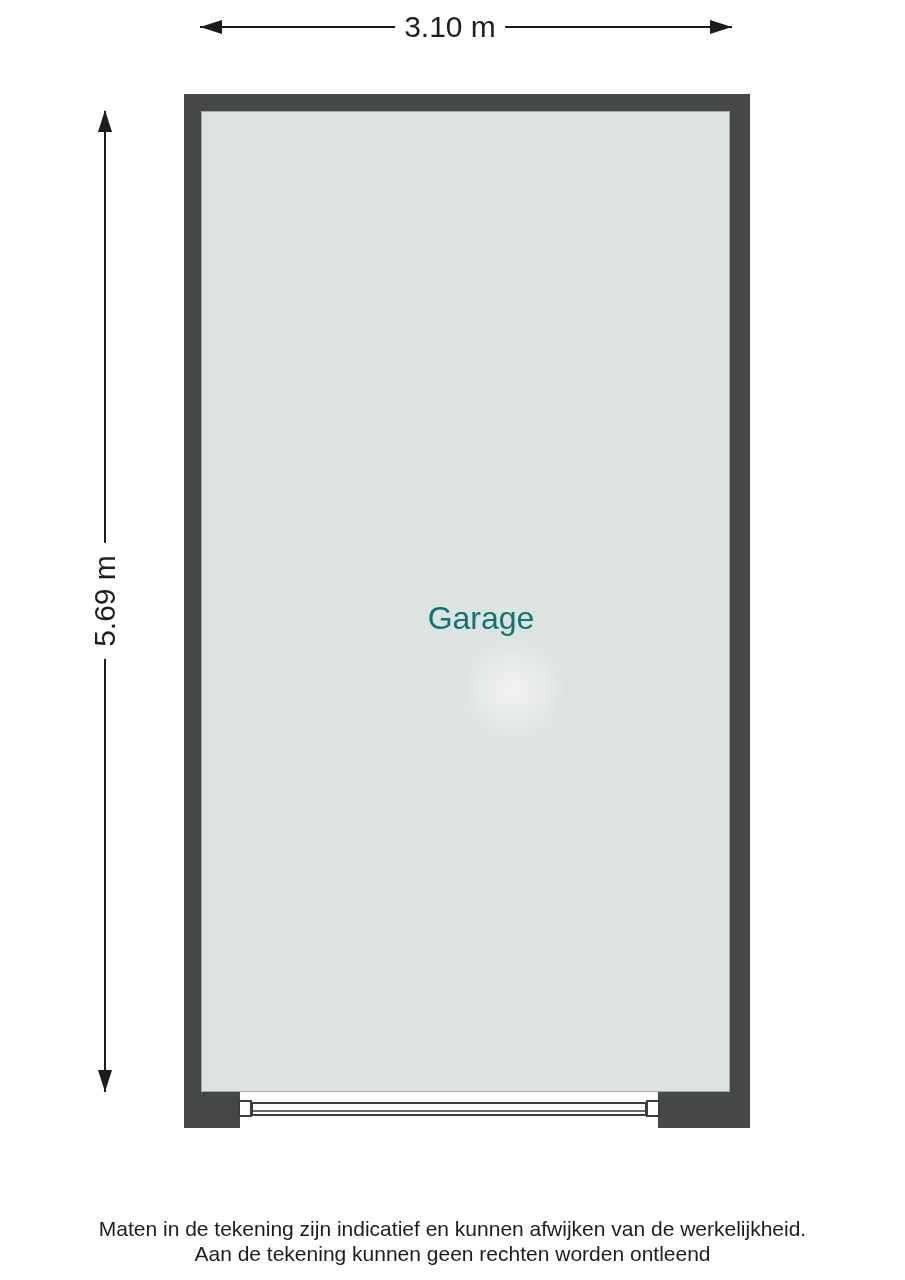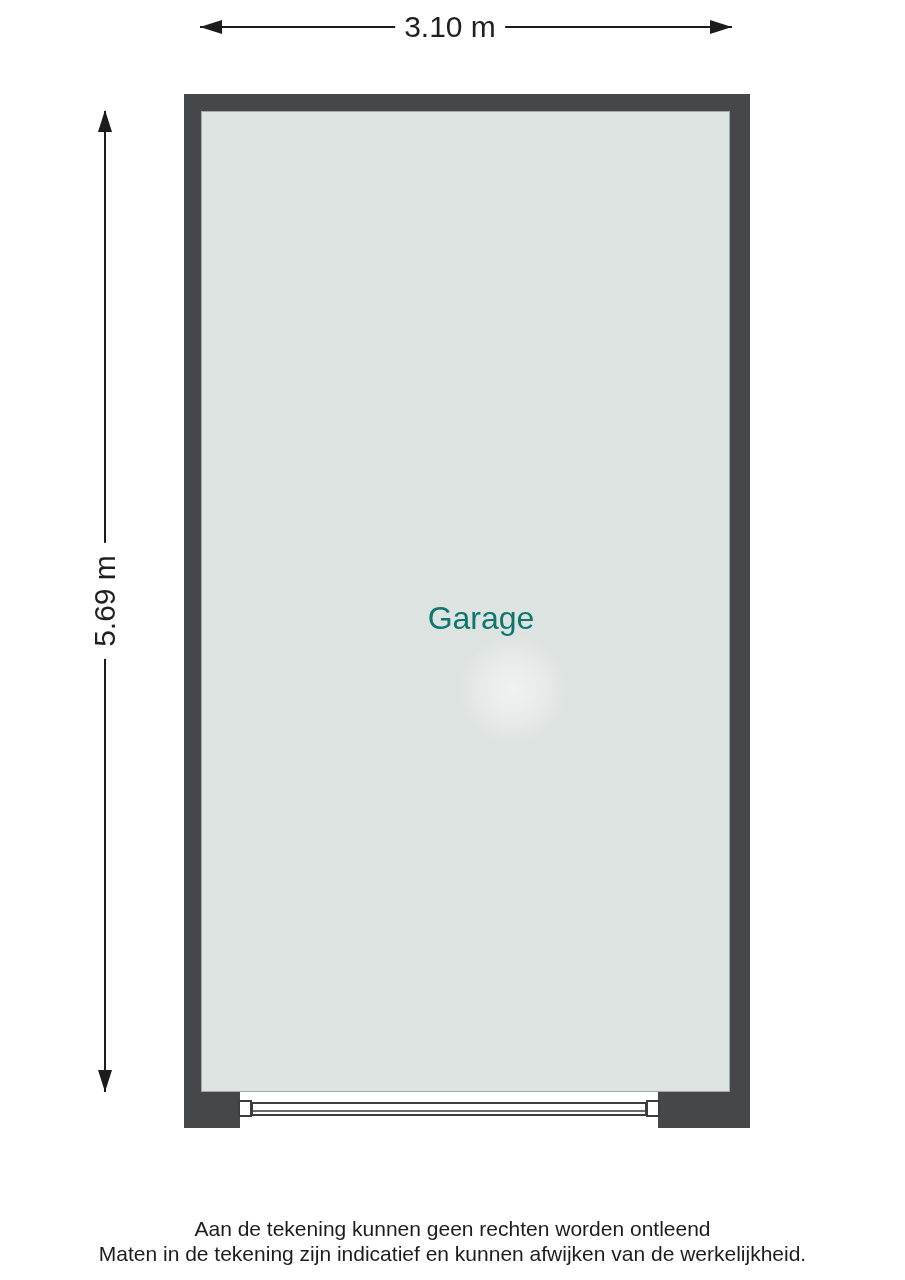--- a/index.html
+++ b/index.html
@@ -140,17 +140,17 @@
   <div class="watermark"></div>
   <div class="room-label">Garage</div>
 
   <div class="door-strip">
     <div class="door-midline"></div>
   </div>
   <div class="door-cap door-cap-left"></div>
   <div class="door-cap door-cap-right"></div>
 
   <div class="disclaimer">
+    <div>Maten in de tekening zijn indicatief en kunnen afwijken van de werkelijkheid.</div>
     <div>Aan de tekening kunnen geen rechten worden ontleend</div>
-    <div>Maten in de tekening zijn indicatief en kunnen afwijken van de werkelijkheid.</div>
   </div>
 
 </div>
 
 </body></html>

